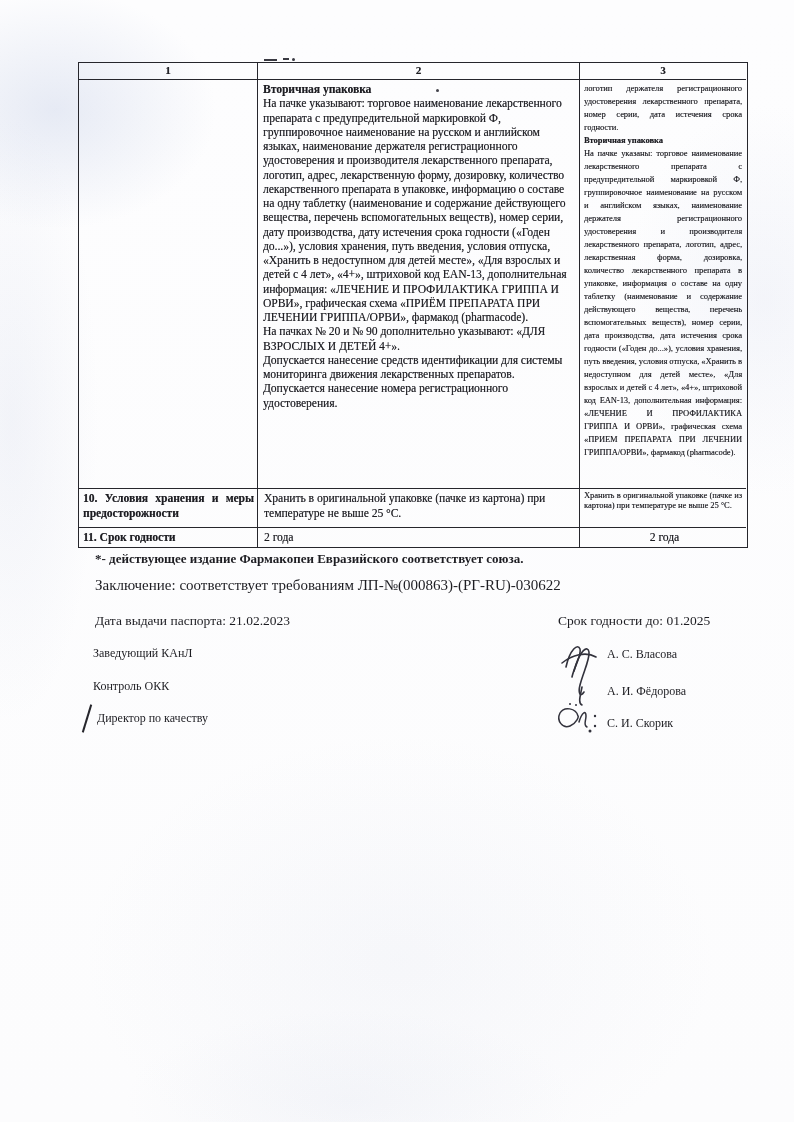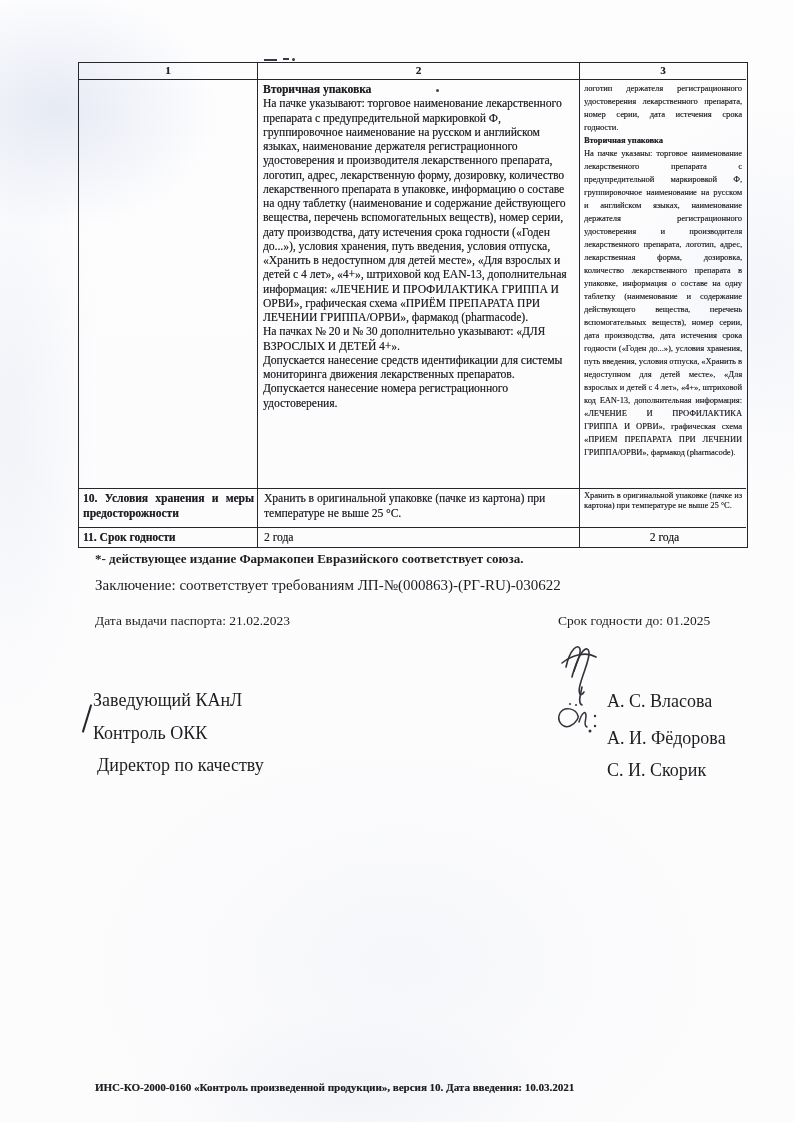--- a/index.html
+++ b/index.html
@@ -42,21 +42,21 @@
   .val2{padding:2px 3px 0 6px;font-size:11.5px;line-height:15px;}
   .val3s{padding:2px 4px 0 4px;font-size:8.4px;line-height:10.1px;text-align:justify;}
   .ctr{text-align:center;}
 
   
   .abs{position:absolute;white-space:nowrap;}
   .footnote{left:95px;top:551px;font-size:13px;font-weight:bold;}
   .conclusion{left:95px;top:577px;font-size:15px;}
   .issue-date{left:95px;top:613px;font-size:13.5px;}
   .expiry{left:558px;top:613px;font-size:13.5px;}
-  .sgt{font-size:18px;margin-top:44px;}
+  .sgt{font-size:12px;}
   .t1{left:93px;top:646px;} .n1{left:607px;top:647px;}
   .t2{left:93px;top:679px;} .n2{left:607px;top:684px;}
   .t3{left:97px;top:711px;} .n3{left:607px;top:716px;}
   .footer-line{left:95px;top:1081px;font-size:11px;font-weight:bold;text-shadow:0.25px 0 0 rgba(20,20,30,.5);}
 
   
   .mark{position:absolute;background:#3a3a42;}
   .dash-a{left:264px;top:59px;width:13px;height:2px;}
   .dash-b{left:283px;top:58px;width:6px;height:2px;}
   .dash-c{left:292px;top:58px;width:3px;height:3px;border-radius:50%;}
@@ -79,21 +79,21 @@
   <div class="doc-table">
 
     <div class="cell hd">1</div>
     <div class="cell hd">2</div>
     <div class="cell hd cl">3</div>
 
     <div class="cell"></div>
     <div class="cell big2">
       <p class="bh">Вторичная упаковка</p>
       <p>На пачке указывают: торговое наименование лекарственного препарата с предупредительной маркировкой Ф, группировочное наименование на русском и английском языках, наименование держателя регистрационного удостоверения и производителя лекарственного препарата, логотип, адрес, лекарственную форму, дозировку, количество лекарственного препарата в упаковке, информацию о составе на одну таблетку (наименование и содержание действующего вещества, перечень вспомогательных веществ), номер серии, дату производства, дату истечения срока годности («Годен до...»), условия хранения, путь введения, условия отпуска, «Хранить в недоступном для детей месте», «Для взрослых и детей с 4 лет», «4+», штриховой код EAN-13, дополнительная информация: «ЛЕЧЕНИЕ И ПРОФИЛАКТИКА ГРИППА И ОРВИ», графическая схема «ПРИЁМ ПРЕПАРАТА ПРИ ЛЕЧЕНИИ ГРИППА/ОРВИ», фармакод (pharmacode).</p>
-      <p>На пачках № 20 и № 30 дополнительно указывают: «ДЛЯ ВЗРОСЛЫХ И ДЕТЕЙ 4+».</p>
+      <p>На пачках № 20 и № 90 дополнительно указывают: «ДЛЯ ВЗРОСЛЫХ И ДЕТЕЙ 4+».</p>
       <p>Допускается нанесение средств идентификации для системы мониторинга движения лекарственных препаратов. Допускается нанесение номера регистрационного удостоверения.</p>
     </div>
     <div class="cell cl small3">
       <p>логотип держателя регистрационного удостоверения лекарственного препарата, номер серии, дата истечения срока годности.</p>
       <p class="bh">Вторичная упаковка</p>
       <p>На пачке указаны: торговое наименование лекарственного препарата с предупредительной маркировкой Ф, группировочное наименование на русском и английском языках, наименование держателя регистрационного удостоверения и производителя лекарственного препарата, логотип, адрес, лекарственная форма, дозировка, количество лекарственного препарата в упаковке, информация о составе на одну таблетку (наименование и содержание действующего вещества, перечень вспомогательных веществ), номер серии, дата производства, дата истечения срока годности («Годен до...»), условия хранения, путь введения, условия отпуска, «Хранить в недоступном для детей месте», «Для взрослых и детей с 4 лет», «4+», штриховой код EAN-13, дополнительная информация: «ЛЕЧЕНИЕ И ПРОФИЛАКТИКА ГРИППА И ОРВИ», графическая схема «ПРИЕМ ПРЕПАРАТА ПРИ ЛЕЧЕНИИ ГРИППА/ОРВИ», фармакод (pharmacode).</p>
     </div>
 
     <div class="cell lbl">10. Условия хранения и меры предосторожности</div>
     <div class="cell val2">Хранить в оригинальной упаковке (пачке из картона) при температуре не выше 25 °С.</div>
@@ -133,14 +133,13 @@
     </g>
     <g fill="#32323c">
       <circle cx="40" cy="31" r="1.5"></circle>
       <circle cx="20" cy="4" r="1"></circle>
       <circle cx="26" cy="5" r="1"></circle>
       <circle cx="45" cy="16" r="1.2"></circle>
       <circle cx="45" cy="26" r="1.2"></circle>
     </g>
   </svg>
 
-  <div class="abs footer-line">ИНС-КО-2000-0160 «Контроль произведенной продукции», версия 10. Дата введения: 10.03.2021</div>
 </div>
 
 </body></html>

